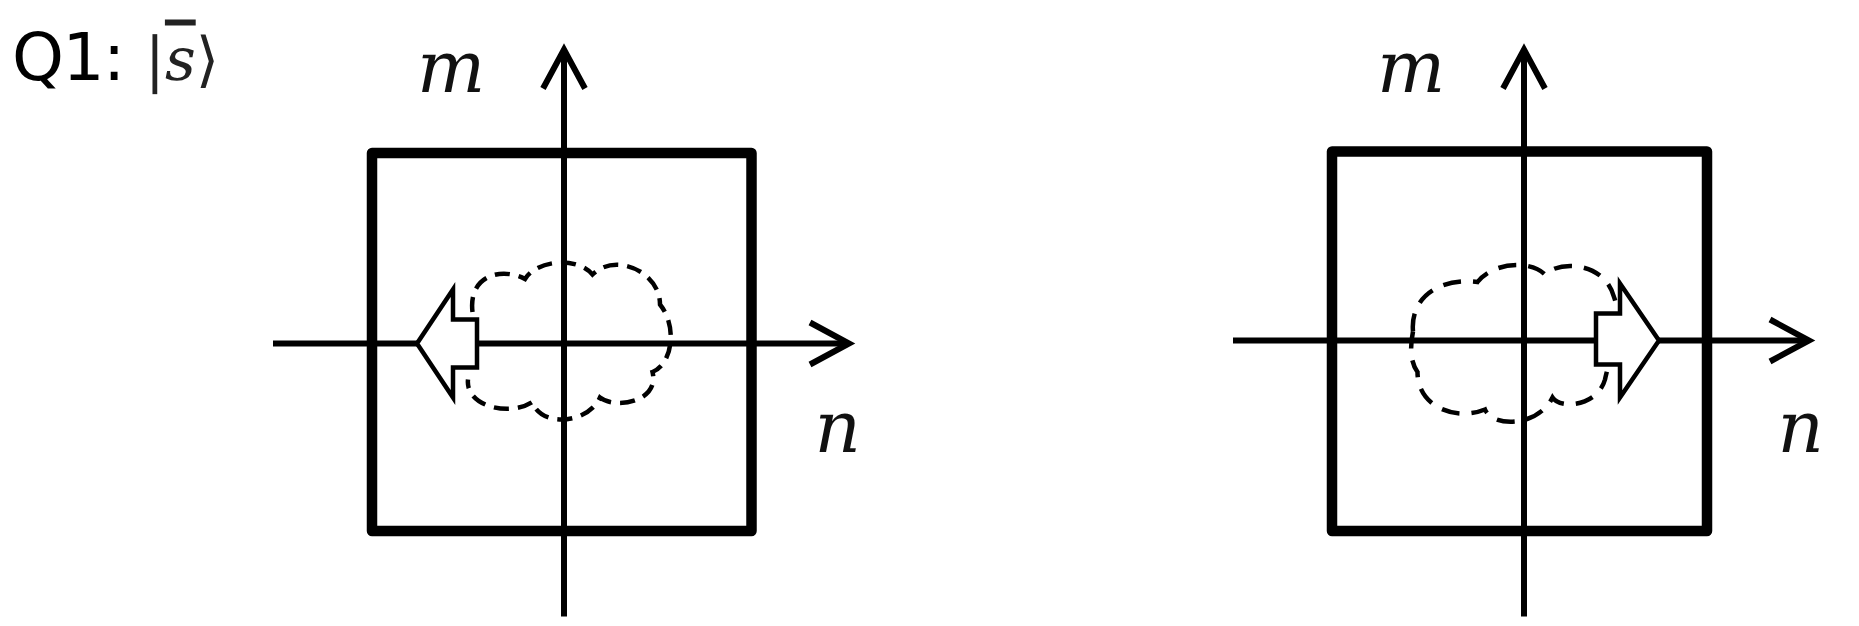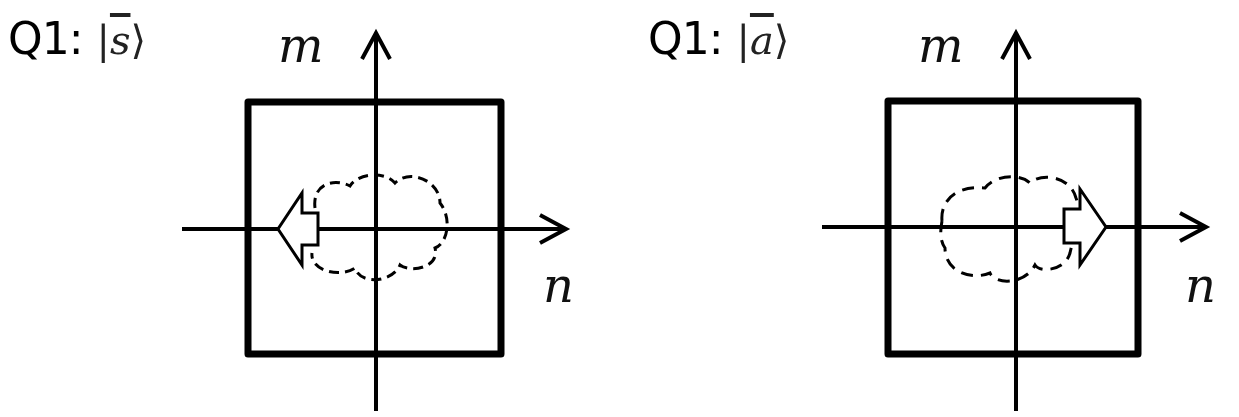--- a/index.html
+++ b/index.html
@@ -34,24 +34,20 @@
     <line x1="182" y1="226" x2="566" y2="226" stroke="#000" stroke-width="4"></line>
     <polyline points="540,212 566,226 540,240" fill="none" stroke="#000" stroke-width="4"></polyline>
 
     <path d="M315,205 C312,180 335,175 350,183 C358,170 385,168 395,180 C410,165 440,178 440,200 C452,215 448,240 435,245 C440,265 410,270 400,262 C392,280 360,282 355,265 C340,275 310,268 312,250" fill="none" stroke="#000" stroke-width="3" stroke-dasharray="10,6"></path>
 
     <polygon points="318,210 318,242 302,242 302,262 278,226 302,190 302,210" fill="#fff" stroke="#000" stroke-width="3" stroke-linejoin="miter"></polygon>
   </svg>
 </div>
 
 <div class="panel panel-right">
-  <div class="title" style="left:8px;">
-    <span class="q">Q1:</span>
-    <span class="ket"><span>|</span><span class="sym">a</span><span>⟩</span></span>
-  </div>
   <div class="axis-label" style="left:278px; top:18px;">m</div>
   <div class="axis-label" style="left:545px; top:258px;">n</div>
   <svg width="620" height="417" viewBox="0 0 620 417">
     <rect x="248" y="98" width="250" height="253" fill="none" stroke="#000" stroke-width="7" stroke-linejoin="round"></rect>
     <line x1="376" y1="408" x2="376" y2="30" stroke="#000" stroke-width="4"></line>
     <polyline points="362,56 376,30 390,56" fill="none" stroke="#000" stroke-width="4"></polyline>
     <line x1="182" y1="224" x2="566" y2="224" stroke="#000" stroke-width="4"></line>
     <polyline points="540,210 566,224 540,238" fill="none" stroke="#000" stroke-width="4"></polyline>
 
     <path d="M302,218 C300,195 320,182 345,185 C355,172 380,170 390,180 C400,170 430,172 436,195 C442,210 432,240 430,250 C425,268 400,270 395,262 C385,282 355,282 350,270 C330,278 305,268 305,245 C300,238 300,228 302,218" fill="none" stroke="#000" stroke-width="3" stroke-dasharray="12,8"></path>

